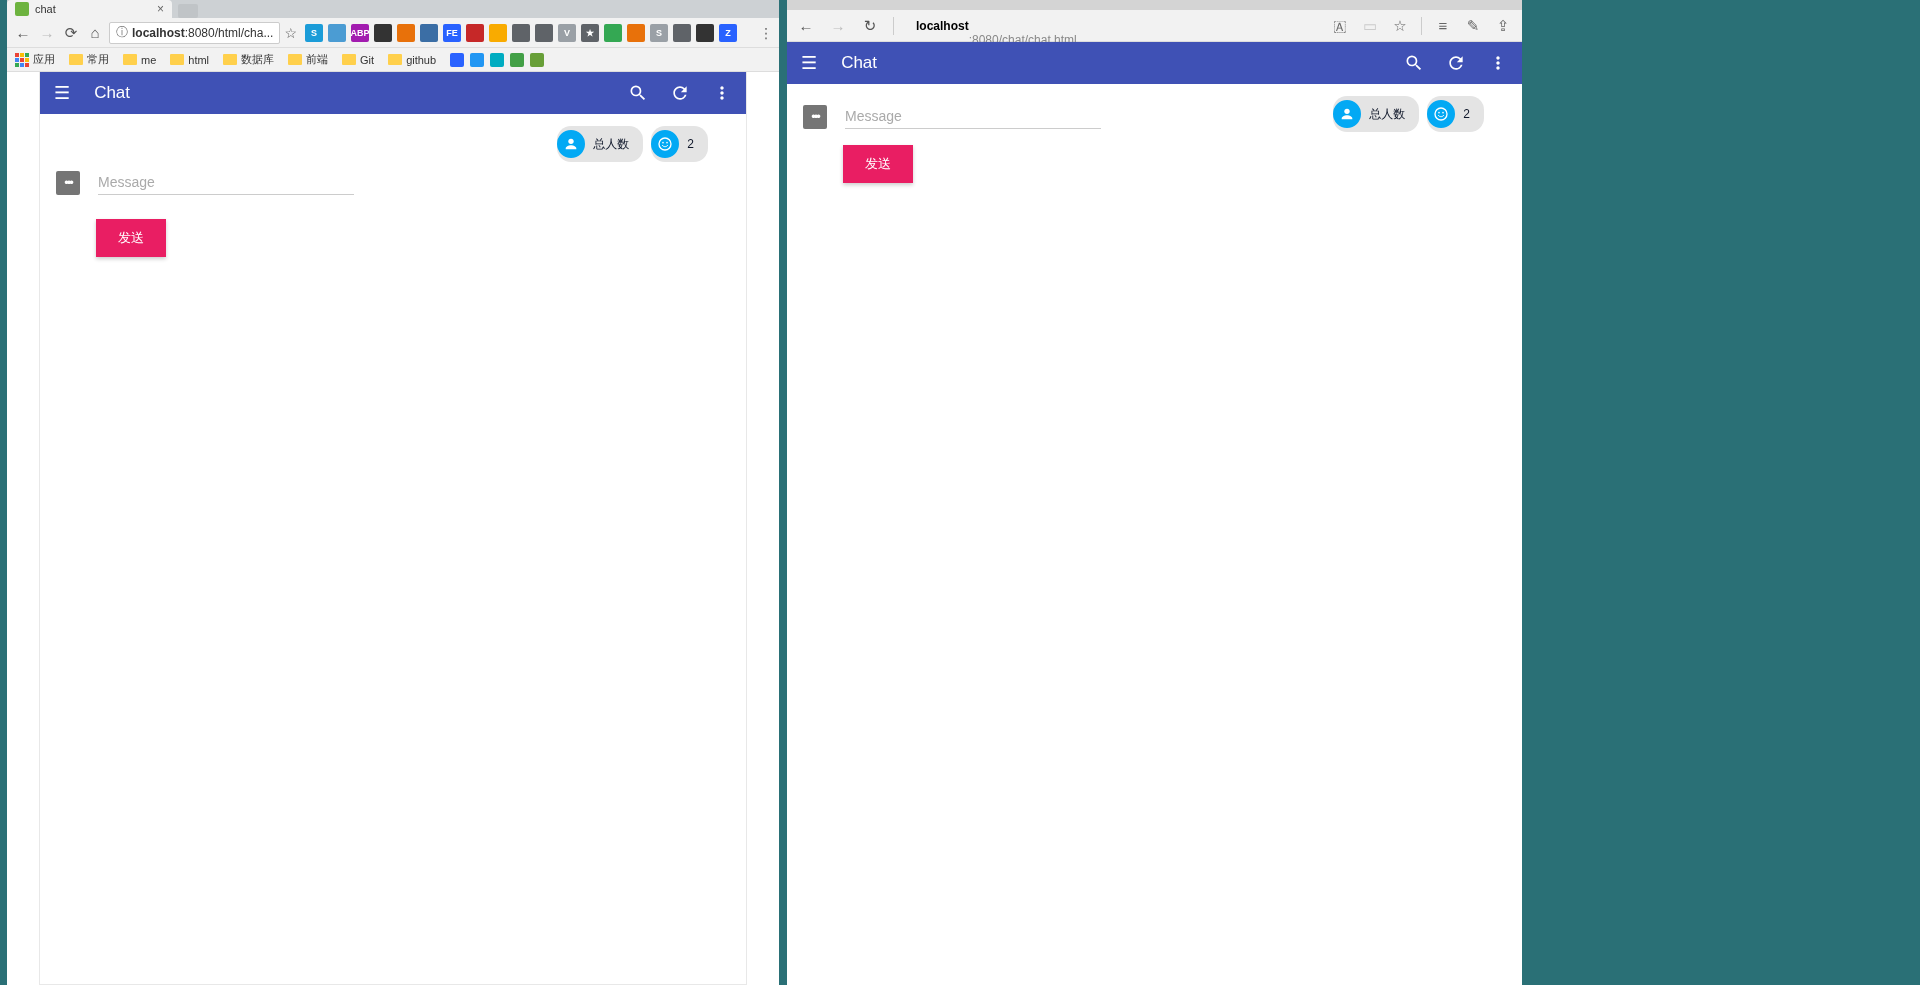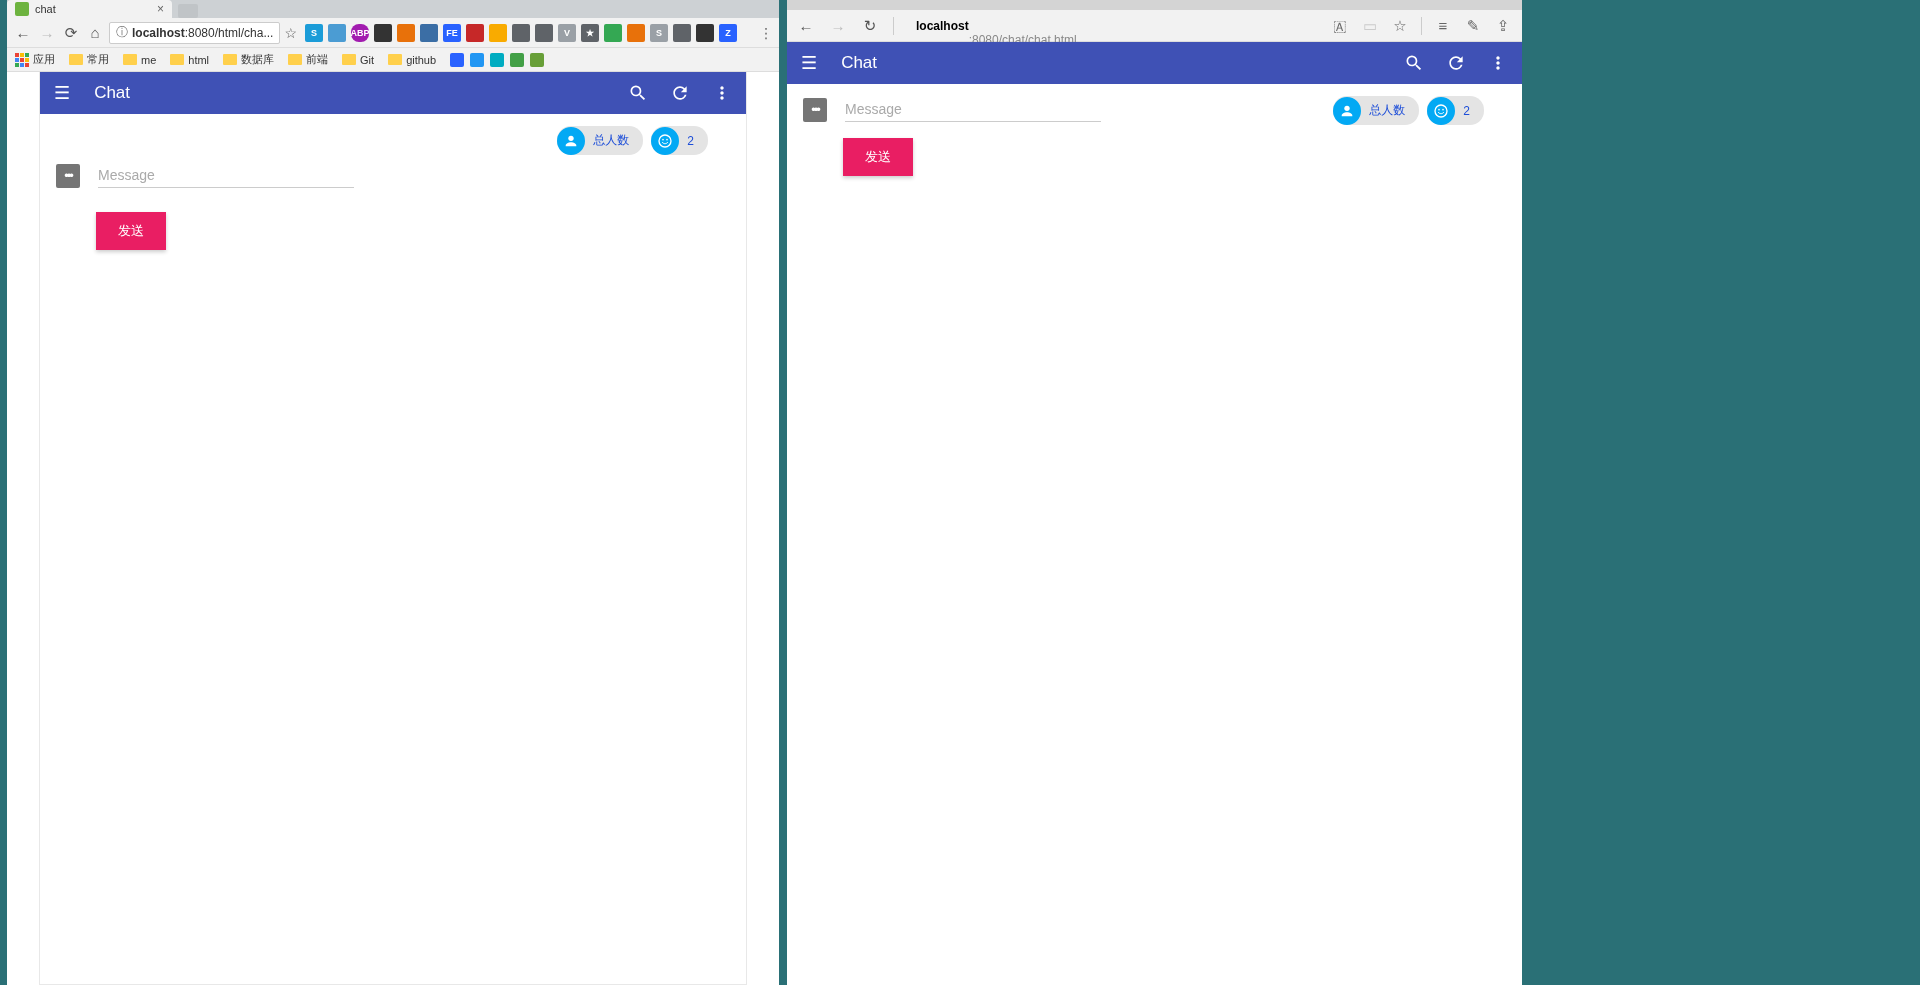--- a/index.html
+++ b/index.html
@@ -54,21 +54,21 @@
 .page-inner { margin: 0 32px; border: 1px solid #e8e8e8; border-top: none; height: 100%; }
 .window-right .page-inner { margin: 0; border: none; }
 .app-bar { height: 42px; background: #3f51b5; display: flex; align-items: center; padding: 0 14px; color: #fff; }
 .app-bar .hamburger { font-size: 18px; cursor: pointer; }
 .app-bar .title { font-size: 17px; font-weight: 500; margin-left: 24px; }
 .app-bar .spacer { flex: 1; }
 .app-bar .act { font-size: 18px; margin-left: 22px; cursor: pointer; display: flex; align-items: center; justify-content: center; }
 .app-bar .act svg { fill: #fff; }
 
 .chips { display: flex; justify-content: flex-end; padding: 12px 38px 0 0; gap: 8px; }
-.chip { height: 29px; background: #e4e4e4; border-radius: 14px; display: flex; align-items: center; padding-right: 14px; font-size: 12px; color: #1d4ed8; }
+.chip { height: 36px; background: #e4e4e4; border-radius: 14px; display: flex; align-items: center; padding-right: 14px; font-size: 12px; color: #0f172a; }
 .chip-avatar { width: 28px; height: 28px; border-radius: 50%; background: #03a9f4; border: 2px solid #03a9f4; display: flex; align-items: center; justify-content: center; margin-right: 8px; }
 .chip-avatar svg { fill: #fff; }
 
 .input-row { display: flex; align-items: center; padding: 8px 16px 0 16px; gap: 18px; }
 .window-right .input-row { padding-top: 0; margin-top: -28px; }
 .input-ico { width: 24px; height: 24px; background: #757575; border-radius: 2px; display: flex; align-items: center; justify-content: center; }
 .input-ico span { color: #fff; font-size: 13px; letter-spacing: -2px; }
 .text-input { border: none; border-bottom: 1px solid #ccc; outline: none; font-size: 14px; color: #333; width: 256px; padding: 4px 0; background: transparent; }
 .text-input::placeholder { color: #aaa; }
 
@@ -95,21 +95,21 @@
     <div class="nav-ico">⌂</div>
     <div class="addr-box">
       <span class="info-ico">ⓘ</span>
       <span class="bold">localhost</span>
         <span>:8080/html/cha...</span>
     </div>
     <div class="addr-star">☆</div>
     <div class="ext-icons" id="ext-left">
         <div class="ext-icon" style="background: rgb(27, 156, 216);">S</div>
         <div class="ext-icon" style="background: rgb(75, 156, 211);"></div>
-        <div class="ext-icon" style="background: #a21caf; border-radius: 8px;">ABP</div>
+        <div class="ext-icon" style="background: #a21caf;">ABP</div>
         <div class="ext-icon" style="background: rgb(51, 51, 51);"></div>
         <div class="ext-icon" style="background: rgb(232, 113, 10);"></div>
         <div class="ext-icon" style="background: rgb(59, 110, 165);"></div>
         <div class="ext-icon" style="background: rgb(41, 98, 255);">FE</div>
         <div class="ext-icon" style="background: rgb(198, 40, 40);"></div>
         <div class="ext-icon" style="background: rgb(249, 171, 0);"></div>
         <div class="ext-icon" style="background: rgb(95, 99, 104);"></div>
         <div class="ext-icon" style="background: rgb(95, 99, 104);"></div>
         <div class="ext-icon" style="background: rgb(154, 160, 166);">V</div>
         <div class="ext-icon" style="background: rgb(95, 99, 104);">★</div>

